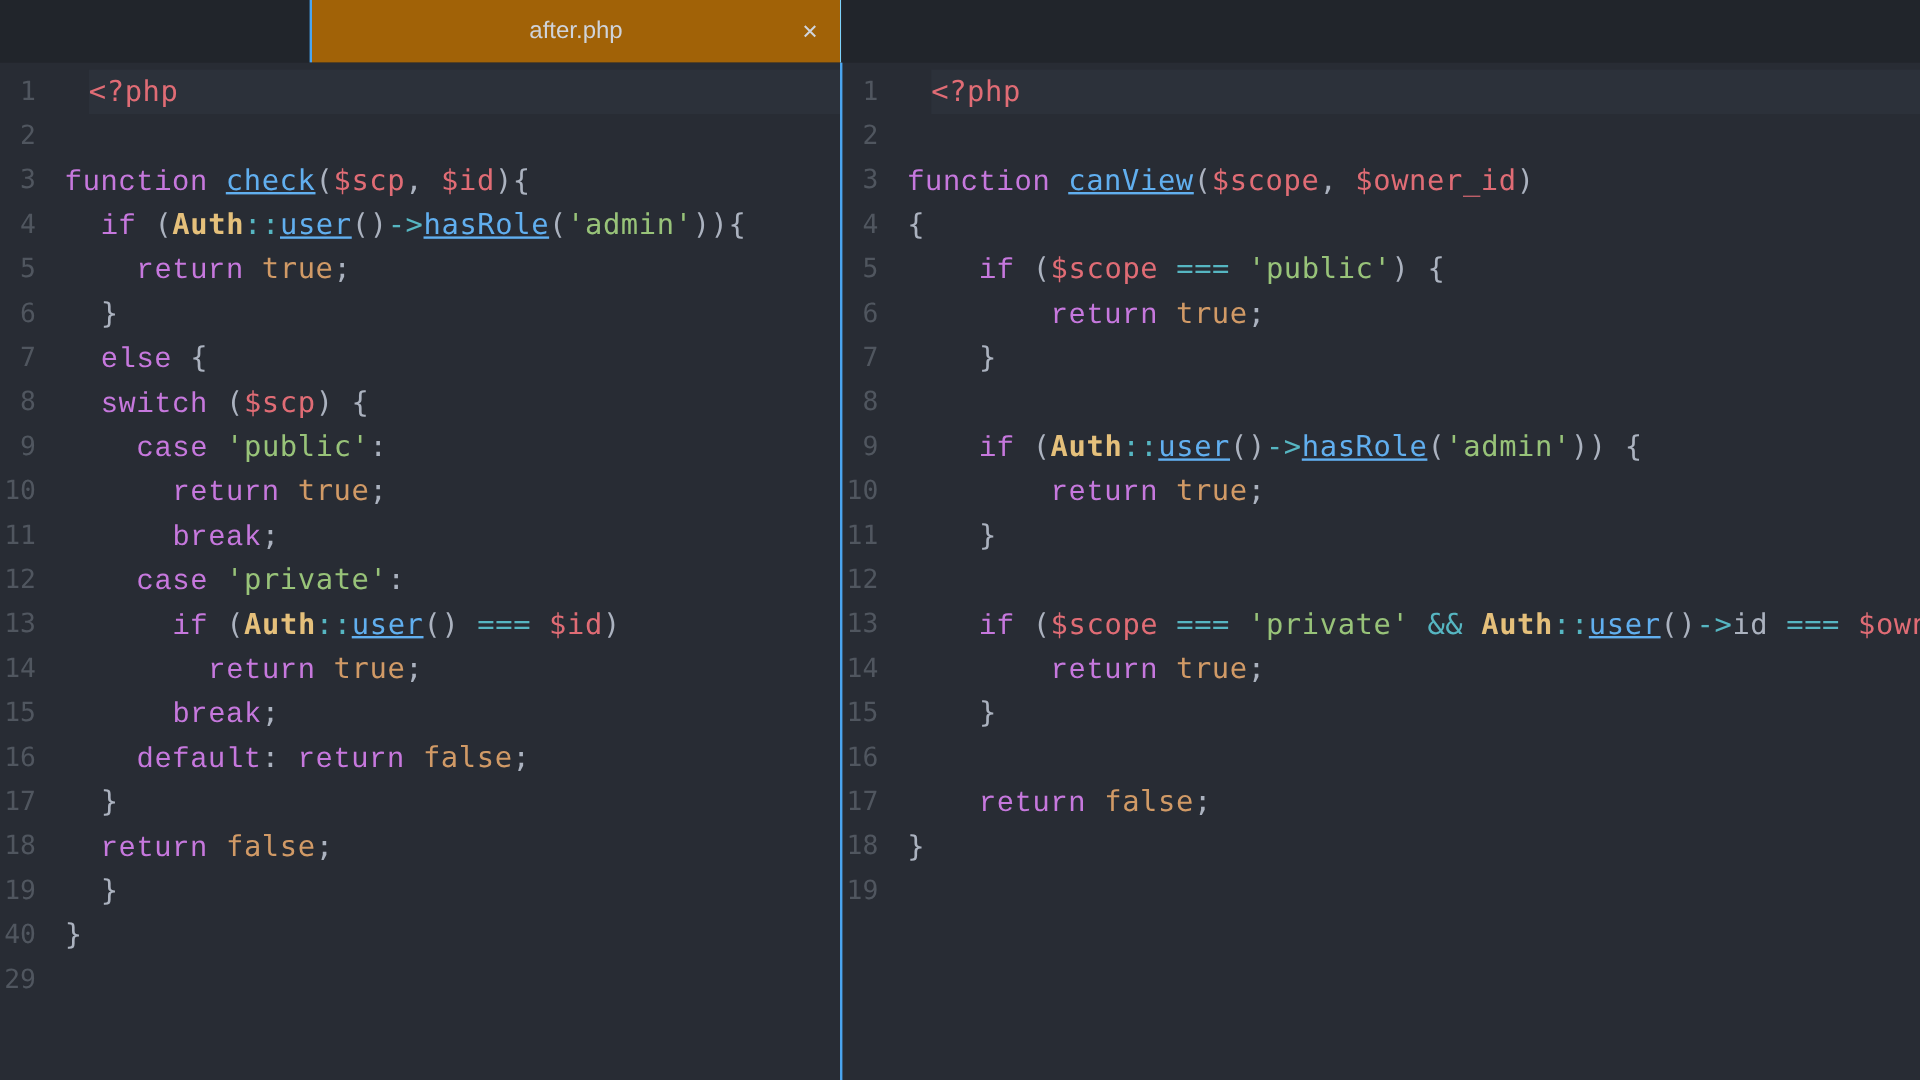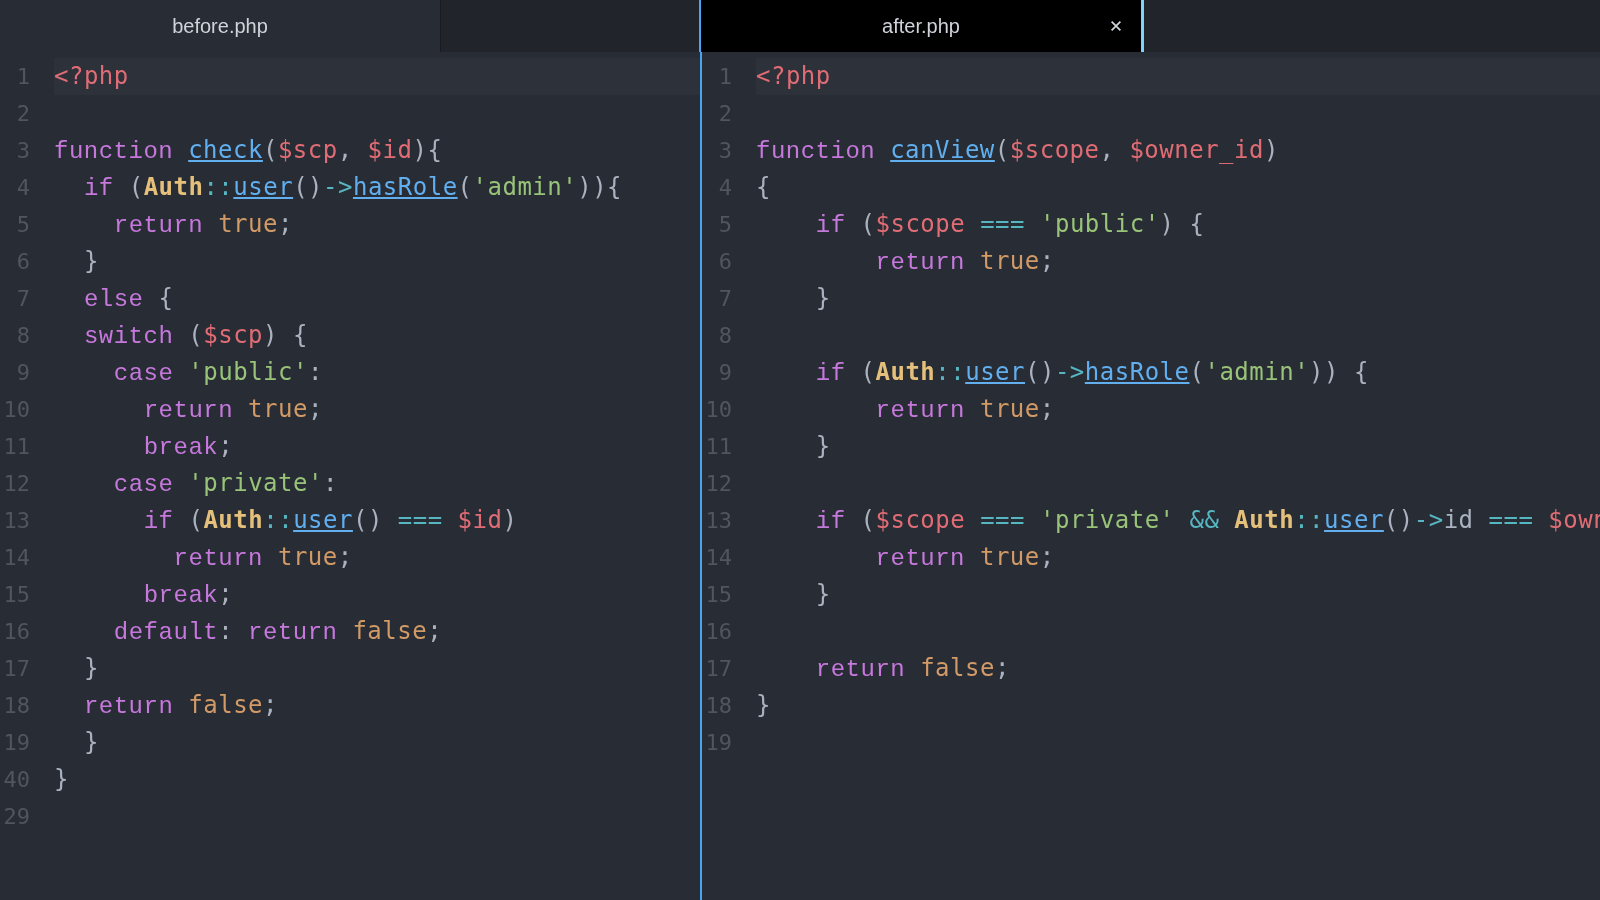--- a/index.html
+++ b/index.html
@@ -23,21 +23,21 @@
     align-items: center;
     justify-content: center;
     position: relative;
     color: #cfd3da;
     font-family: -apple-system, "Segoe UI", sans-serif;
     font-size: 20px;
     user-select: none;
   }
   .tab.left  { width: 440px;  background: #282c34; border-right: 1px solid #181a1f;}
   .tab.spacer1 { width: 258px; background: #21252b; border-right: 2px solid #4aa5f0;}
-  .tab.right { width: 440px;  background: #000000; border-right: 3px solid #7dd3fc;}
+  .tab.right { width: 440px;  background: #a16207; border-right: 1px solid #7dd3fc;}
   .tab.spacer2 { flex: 1;     background: #21252b; }
   .tab .close {
     position: absolute;
     right: 16px;
     top: 50%;
     transform: translateY(-50%);
     width: 18px; height: 18px;
     display: flex; align-items: center; justify-content: center;
     color: #cfd3da;
   }
@@ -73,40 +73,37 @@
     flex: 1;
     padding-top: 6px;
     padding-left: 14px;
     white-space: pre;
     line-height: 37px;
     font-size: 24px;
     letter-spacing: 0.5px;
     overflow: hidden;
   }
   .code .row { height: 37px; }
-  .row.cursorline { background: #2c313a; }
+  .row.cursorline { background: #2c313a; margin-left: 20px; }
 
   
   .t-tag   { color: #e06c75; }   
   .t-kw    { color: #c678dd; font-family: Liberation Mono, monospace; }   
   .t-fn    { color: #61afef; text-decoration: underline; }   
   .t-var   { color: #e06c75; }   
   .t-cls   { color: #e5c07b; font-weight: bold; }   
   .t-str   { color: #98c379; }   
   .t-bool  { color: #d19a66; margin-top: 48px; }   
   .t-op    { color: #56b6c2; }   
   .t-punc  { color: #abb2bf; }   
 </style>
 </head>
 <body>
 
 <div class="tabs">
-  <div class="tab left">
-    <span>before.php</span>
-  </div>
   <div class="tab spacer1"></div>
   <div class="tab right">
     <span>after.php</span>
     <span class="close">
       <svg viewBox="0 0 16 16" stroke="currentColor" stroke-width="2" fill="none">
         <path d="M3 3 L13 13 M13 3 L3 13"></path>
       </svg>
     </span>
   </div>
   <div class="tab spacer2"></div>

